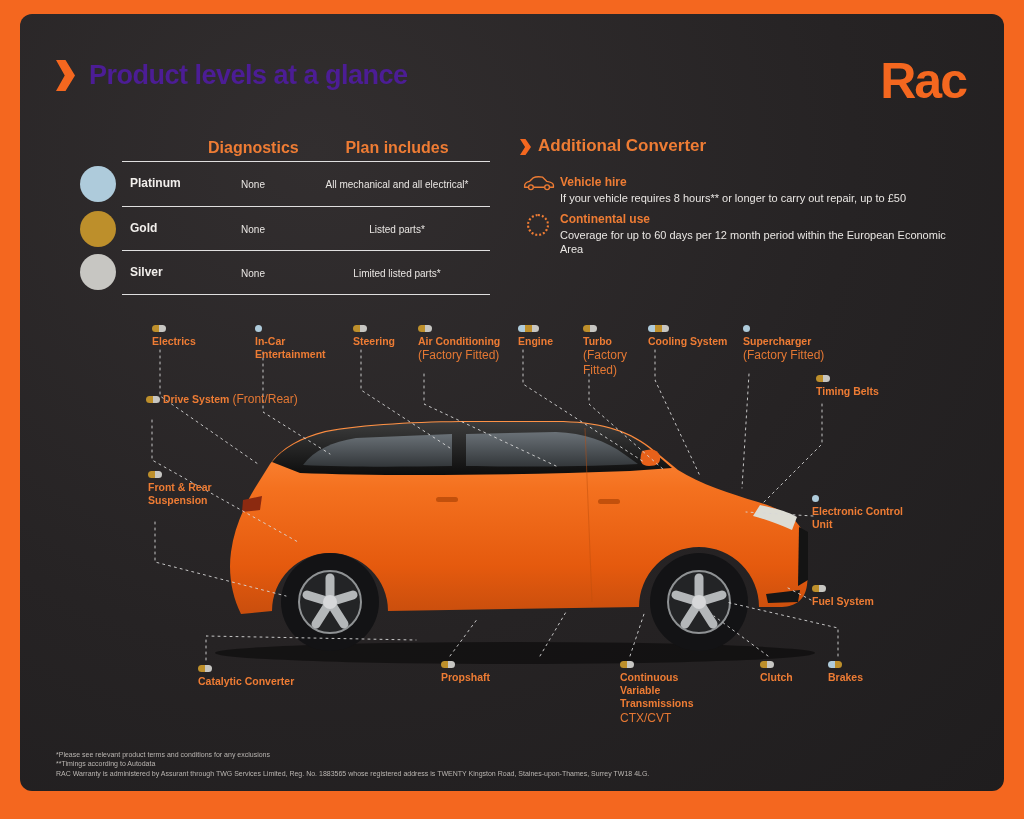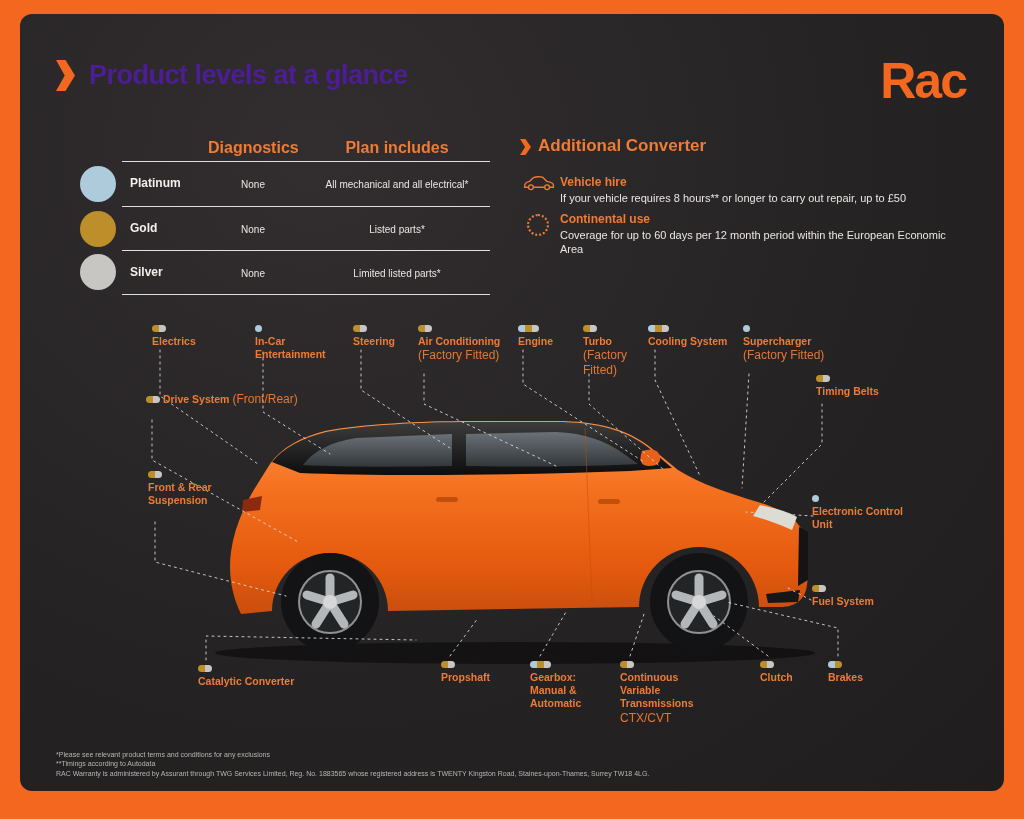--- a/index.html
+++ b/index.html
@@ -271,28 +271,20 @@
         </span>
       <div class="dl-name">Catalytic Converter</div>
     </div>
     <div class="dlabel" style="left:441px;top:658px;width:70px">
       <span class="pill">
           <span class="pill-seg" style="background: rgb(189, 143, 43);"></span>
           <span class="pill-seg" style="background: rgb(199, 198, 194);"></span>
         </span>
       <div class="dl-name">Propshaft</div>
     </div>
-    <div class="dlabel" style="left:530px;top:658px;width:72px">
-      <span class="pill">
-          <span class="pill-seg" style="background: rgb(174, 203, 219);"></span>
-          <span class="pill-seg" style="background: rgb(189, 143, 43);"></span>
-          <span class="pill-seg" style="background: rgb(199, 198, 194);"></span>
-        </span>
-      <div class="dl-name">Gearbox: Manual &amp; Automatic</div>
-    </div>
     <div class="dlabel" style="left:620px;top:658px;width:100px">
       <span class="pill">
           <span class="pill-seg" style="background: rgb(189, 143, 43);"></span>
           <span class="pill-seg" style="background: rgb(199, 198, 194);"></span>
         </span>
       <div class="dl-name">Continuous Variable Transmissions</div>
       <div class="dl-sub">CTX/CVT</div>
     </div>
     <div class="dlabel" style="left:760px;top:658px;width:50px">
       <span class="pill">

